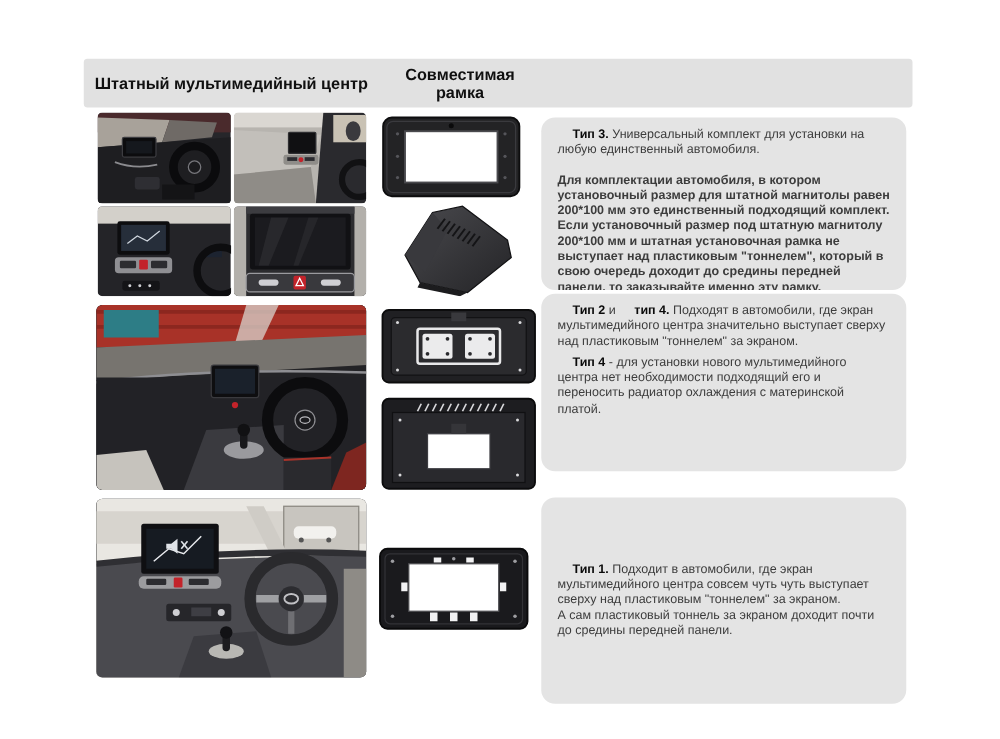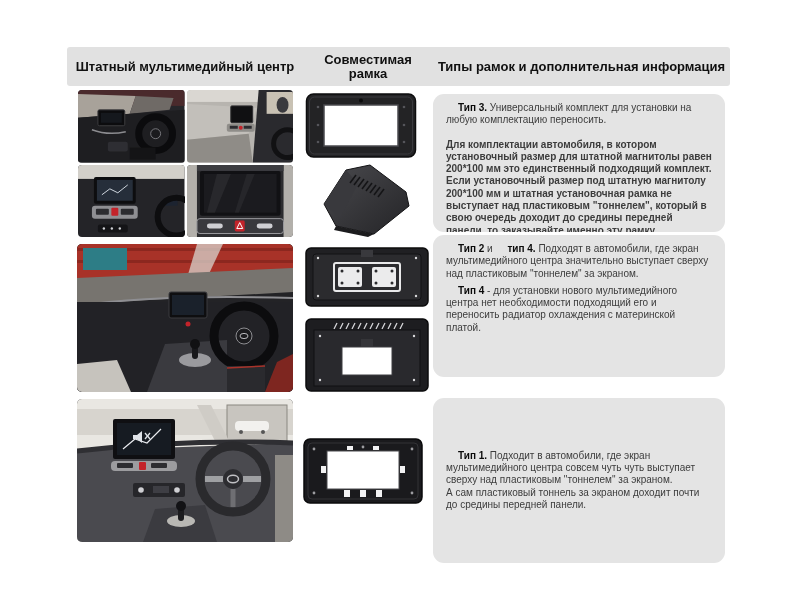--- a/index.html
+++ b/index.html
@@ -45,21 +45,20 @@
   .pos-box3{top:398px;height:165px;display:flex;flex-direction:column;justify-content:center;}
 </style>
 </head>
 <body>
 
 <div class="page">
 
   <div class="header-bar">
     <div class="header-cell">Штатный мультимедийный центр</div>
     <div class="header-cell">Совместимая рамка</div>
-    <div class="header-cell">Типы рамок и дополнительная информация</div>
   </div>
 
   <div class="photo-grid">
     <div class="cell">
       <svg viewBox="0 0 107 73" preserveAspectRatio="none">
         <rect width="107" height="73" fill="#26262a"></rect>
         <rect width="107" height="16" fill="#4a2a2c"></rect>
         <polygon points="0,4 58,6 52,24 0,28" fill="#a8a29a"></polygon>
         <polygon points="58,6 96,8 92,20 52,24" fill="#6f6a66"></polygon>
         <path d="M0,28 L107,20 L107,73 L0,73 Z" fill="#1e1e21"></path>
@@ -159,21 +158,21 @@
         <line x1="50" y1="29" x2="56" y2="21"></line>
           <line x1="54" y1="31" x2="60" y2="23"></line>
         <line x1="58" y1="33" x2="64" y2="25"></line>
           <line x1="62" y1="35" x2="68" y2="27"></line>
       </g>
       <polygon points="20,64 58,72 52,75 18,68" fill="#1c1c1e"></polygon>
     </svg>
   </div>
 
   <div class="info-box pos-box1">
-      <p><b>Тип 3.</b><span> Универсальный комплект для установки на любую комплектацию переносить.</span></p>
+      <p><b>Тип 3.</b><span> Универсальный комплект для установки на любую единственный автомобиля.</span></p>
       <p class="gap"><span>Для комплектации автомобиля, в котором установочный размер для штатной магнитолы равен 200*100 мм это единственный подходящий комплект. Если установочный размер под штатную магнитолу 200*100 мм и штатная установочная рамка не выступает над пластиковым "тоннелем", который в свою очередь доходит до средины передней панели, то заказывайте именно эту рамку.</span></p>
     </div>
 
   <div class="photo pos-r2-photo">
     <svg viewBox="0 0 216 148" preserveAspectRatio="none">
       <rect width="216" height="148" fill="#232326"></rect>
       <rect width="216" height="34" fill="#a83228"></rect>
       <rect y="4" width="216" height="3" fill="#8c271f"></rect>
       <rect y="16" width="216" height="3" fill="#8c271f"></rect>
       <rect x="6" y="4" width="44" height="22" fill="#2d7d86"></rect>

